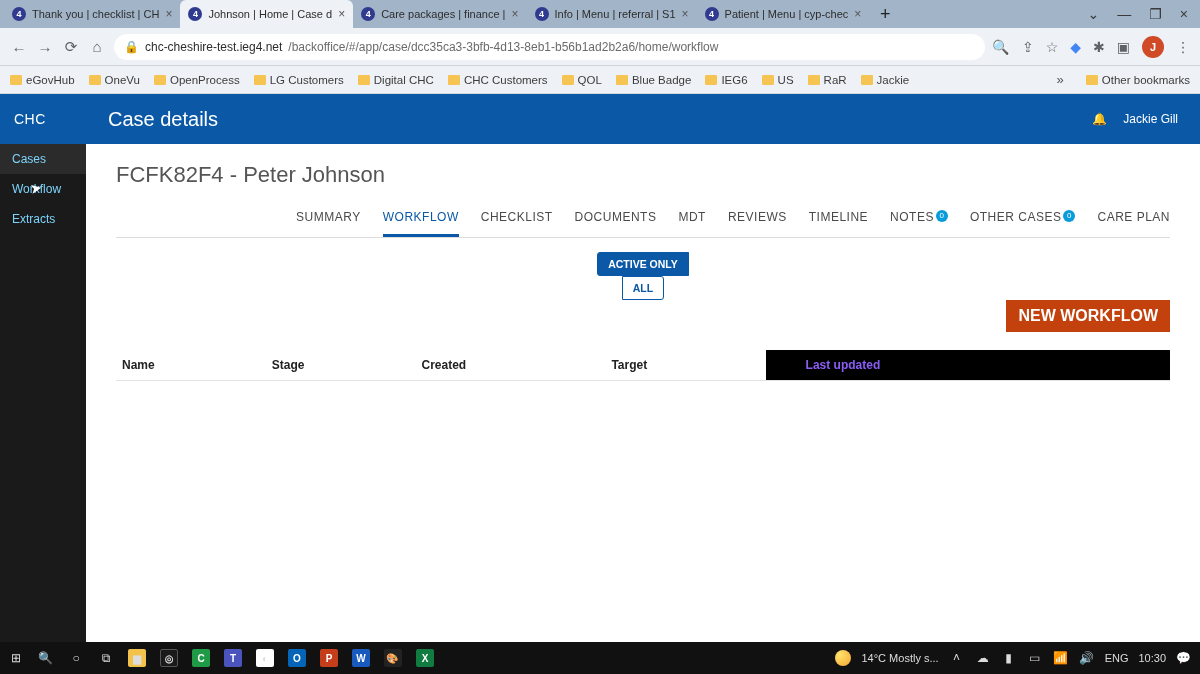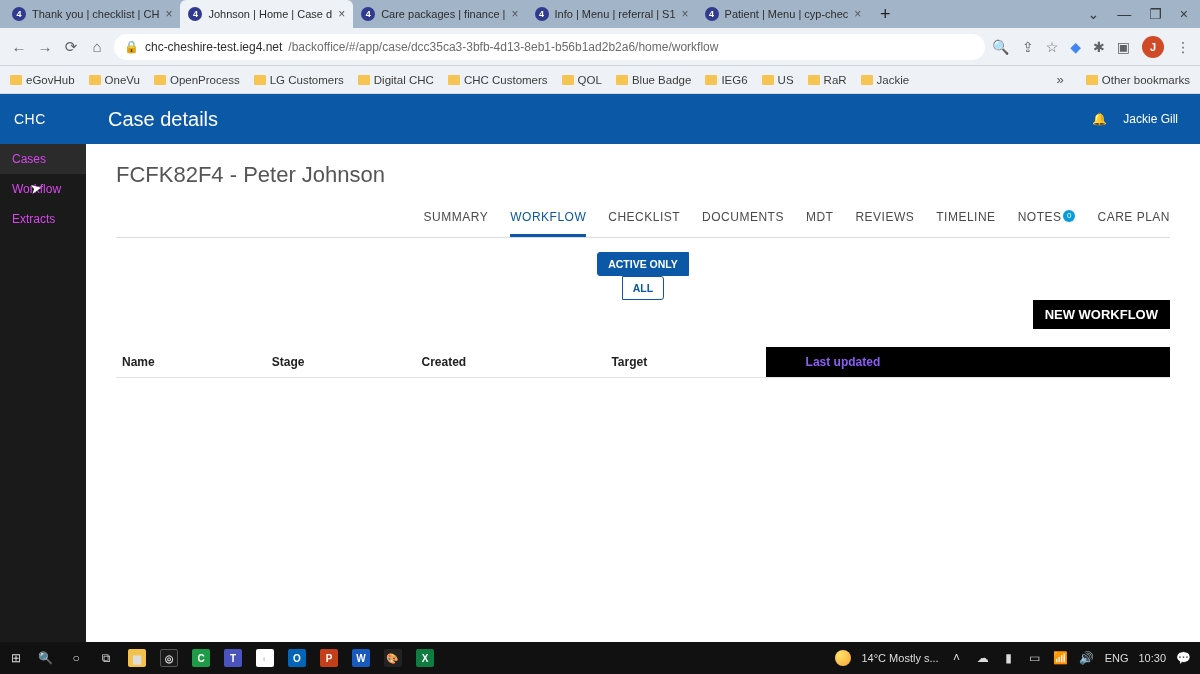--- a/index.html
+++ b/index.html
@@ -24,36 +24,36 @@
   .avatar-j { width:22px; height:22px; border-radius:50%; background:#d04a27; color:#fff; font-size:11px; font-weight:bold; display:flex; align-items:center; justify-content:center; }
   .bookmarks { display:flex; align-items:center; gap:14px; height:28px; background:#eef1f5; padding:0 10px; font-size:11.5px; color:#3c3c3c; border-bottom:1px solid #d0d7de; }
   .bm { display:flex; align-items:center; gap:4px; cursor:pointer; }
   .bm .dir { width:12px; height:10px; background:#f6c453; border-radius:1px; }
   .bm-more { margin-left:auto; color:#555; font-size:13px; }
   .bm-other { display:flex; align-items:center; gap:4px; }
   
   .app { display:flex; height: calc(674px - 28px - 38px - 28px - 32px); }
   .sidebar { width:86px; background:#1a1a1a; color:#ccc; padding-top:0; }
   .brand { background:#0a58a6; color:#fff; height:50px; display:flex; align-items:center; padding-left:14px; font-size:14px; font-weight:400; letter-spacing:.5px; }
-  .side-item { font-size:12px; color:#d946ef; padding:8px 12px; cursor:pointer; }
+  .side-item { font-size:12px; color:#7dd3fc; padding:8px 12px; cursor:pointer; }
   .side-item.active { background:#2b2b2b; }
   .main { flex:1; background:#fff; overflow:hidden; }
   .titlebar { background:#0a58a6; color:#fff; height:50px; display:flex; align-items:center; padding:0 22px; font-size:20px; font-weight:300; }
   .titlebar .user-area { margin-left:auto; display:flex; align-items:center; gap:16px; font-size:12px; }
   .page { padding:18px 30px; }
   .case-title { font-size:22px; font-weight:300; color:#555; margin-bottom:16px; }
   .tabs { display:flex; gap:22px; font-size:12px; color:#4a4a4a; border-bottom:1px solid #ddd; margin-bottom:14px;justify-content:flex-end; }
   .ctab { padding:6px 0 10px 0; cursor:pointer; letter-spacing:.5px; }
   .ctab.active { color:#0a58a6; border-bottom:3px solid #0a58a6; font-weight:500; }
   .ctab .badge { display:inline-block; min-width:12px; height:12px; border-radius:50%; background:#0a9bdc; color:#fff; font-size:8px; line-height:12px; text-align:center; vertical-align:top; margin-left:2px; }
   .filter-row { display:flex; align-items:center; gap:0; margin-bottom:18px;flex-direction:column; }
   .pill { font-size:10.5px; font-weight:600; padding:5px 10px; cursor:pointer; border:1px solid #0a58a6; }
   .pill.active { background:#0a58a6; color:#fff; }
   .pill.inactive { background:#fff; color:#0a58a6; }
-  .new-btn { margin-left:auto; background:#000000; color:#fff; font-size:13px; font-weight:600; padding:7px 12px; cursor:pointer; }
+  .new-btn { margin-left:auto; background:#c2410c; color:#fff; font-size:16px; font-weight:600; padding:7px 12px; cursor:pointer; }
   .tbl { width:100%; border-collapse:collapse; font-size:12px; }
   .tbl th { text-align:left; font-weight:600; color:#222; padding:8px 6px; border-bottom:1px solid #e3e3e3; }
   .tbl th.sorted { background:#000; color:#8b5cf6;padding-left:40px; }
   
   .taskbar { position:absolute; bottom:0; left:0; right:0; height:32px; background:#111; color:#ddd; display:flex; align-items:center; padding:0 8px; font-size:11px; }
   .tb-left { display:flex; gap:14px; align-items:center; }
   .tb-ico { width:16px; height:16px; display:flex; align-items:center; justify-content:center; font-size:12px; color:#ddd; cursor:pointer; }
   .tb-app { width:18px; height:18px; border-radius:2px; display:flex; align-items:center; justify-content:center; font-size:10px; font-weight:bold; cursor:pointer; }
   .tb-right { margin-left:auto; display:flex; gap:10px; align-items:center; }
   .weather-ico { width:16px; height:16px; border-radius:50%; background:radial-gradient(circle at 30% 30%, #ffe36b, #f7a634); }
@@ -195,20 +195,21 @@
 
       <div class="tabs">
         <div class="ctab">SUMMARY</div>
         <div class="ctab active">WORKFLOW</div>
         <div class="ctab">CHECKLIST</div>
         <div class="ctab">DOCUMENTS</div>
         <div class="ctab">MDT</div>
         <div class="ctab">REVIEWS</div>
         <div class="ctab">TIMELINE</div>
         <div class="ctab"><span>NOTES</span><span class="badge">0</span></div>
+        <div class="ctab"><span>OTHER CASES</span><span class="badge">0</span></div>
         <div class="ctab">CARE PLAN</div>
       </div>
 
       <div class="filter-row">
         <span class="pill active" style="border-top-left-radius:3px;border-bottom-left-radius:3px">ACTIVE ONLY</span>
         <span class="pill inactive" style="border-top-right-radius:3px;border-bottom-right-radius:3px">ALL</span>
         <span class="new-btn">NEW WORKFLOW</span>
       </div>
 
       <table class="tbl">

